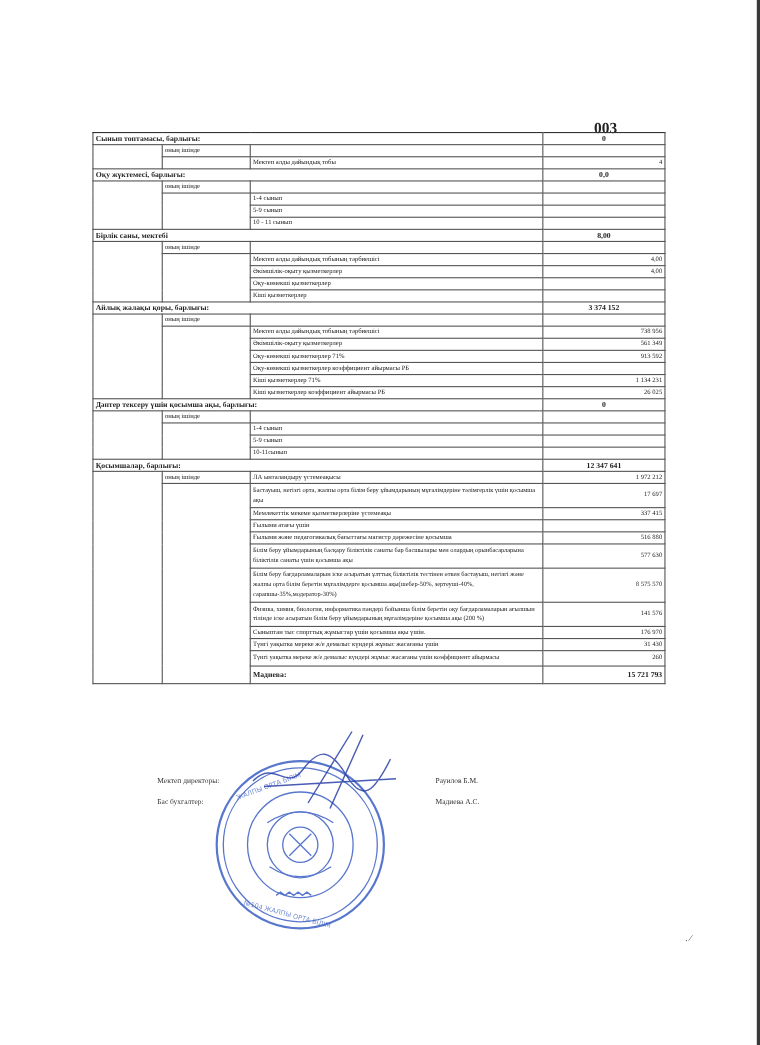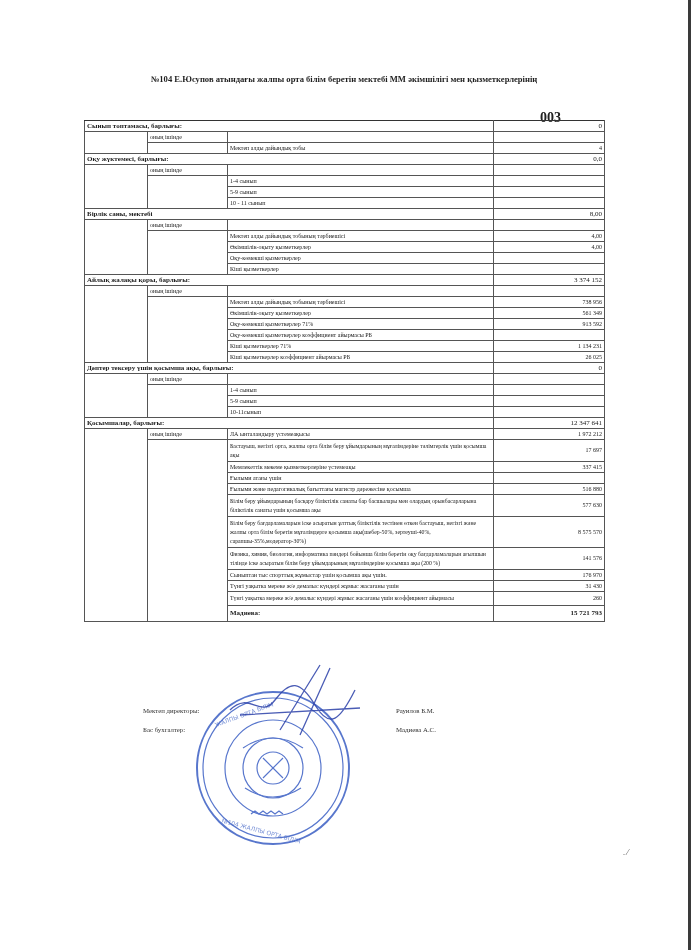--- a/index.html
+++ b/index.html
@@ -5,37 +5,36 @@
     * { box-sizing: border-box; margin: 0; padding: 0; }
     html, body { width: 691px; height: 950px; background: #ffffff; overflow: hidden; }
     body { position: relative; font-family: "Liberation Serif", "DejaVu Serif", serif; color: #222; }
     .right-edge { position: absolute; right: 0; top: 0; width: 3px; height: 950px; background: #3a3a3a; }
     .header { position: absolute; left: 84px; width: 520px; top: 74px; text-align: center; font-weight: bold; font-size: 8.6px; line-height: 10.5px; color: #1e1e1e; }
     .code { position: absolute; left: 540px; top: 110px; font-weight: bold; font-size: 14px; color: #222; }
     table.main { position: absolute; left: 84px; top: 120px; width: 520px; border-collapse: collapse; font-size: 6.8px; table-layout: fixed; }
     table.main td { border: 1px solid #555; padding: 0 2px; vertical-align: middle; line-height: 8.6px; height: 11px; }
     table.main td.val { text-align: right; }
     table.main tr.section td { font-weight: bold; font-size: 7px; border-top: 1.6px solid #333; }
-    table.main tr.section td.val { font-weight: normal; }
+    table.main tr.section td.val { font-weight: bold; text-align: center; }
     td.sub { font-size: 6px; }
     td.small { font-size: 5.8px; }
     .bold-cell { font-weight: bold; font-size: 7px; }
     table.main { border: 1.6px solid #333; }
     .sign { position: absolute; font-size: 6.8px; color: #333; }
     .stamp { position: absolute; left: 193px; top: 688px; width: 160px; height: 160px; }
     .sig { position: absolute; left: 220px; top: 660px; width: 150px; height: 80px; }
     .dots { position: absolute; font-size: 8px; color: #333; }
   </style>
 </head>
 <body>
 
 <div class="right-edge"></div>
 
 <div class="header">
-  <div>№104 Е.Юсупов атындағы жалпы орта білім беретін мектебі ММ әкімшілігі мен қызметкерлерінің</div>
 </div>
 <div class="code">003</div>
 
 <table class="main">
   <colgroup>
     <col style="width:63px">
       <col style="width:80px">
       <col style="width:266px">
       <col style="width:111px">
   </colgroup>

